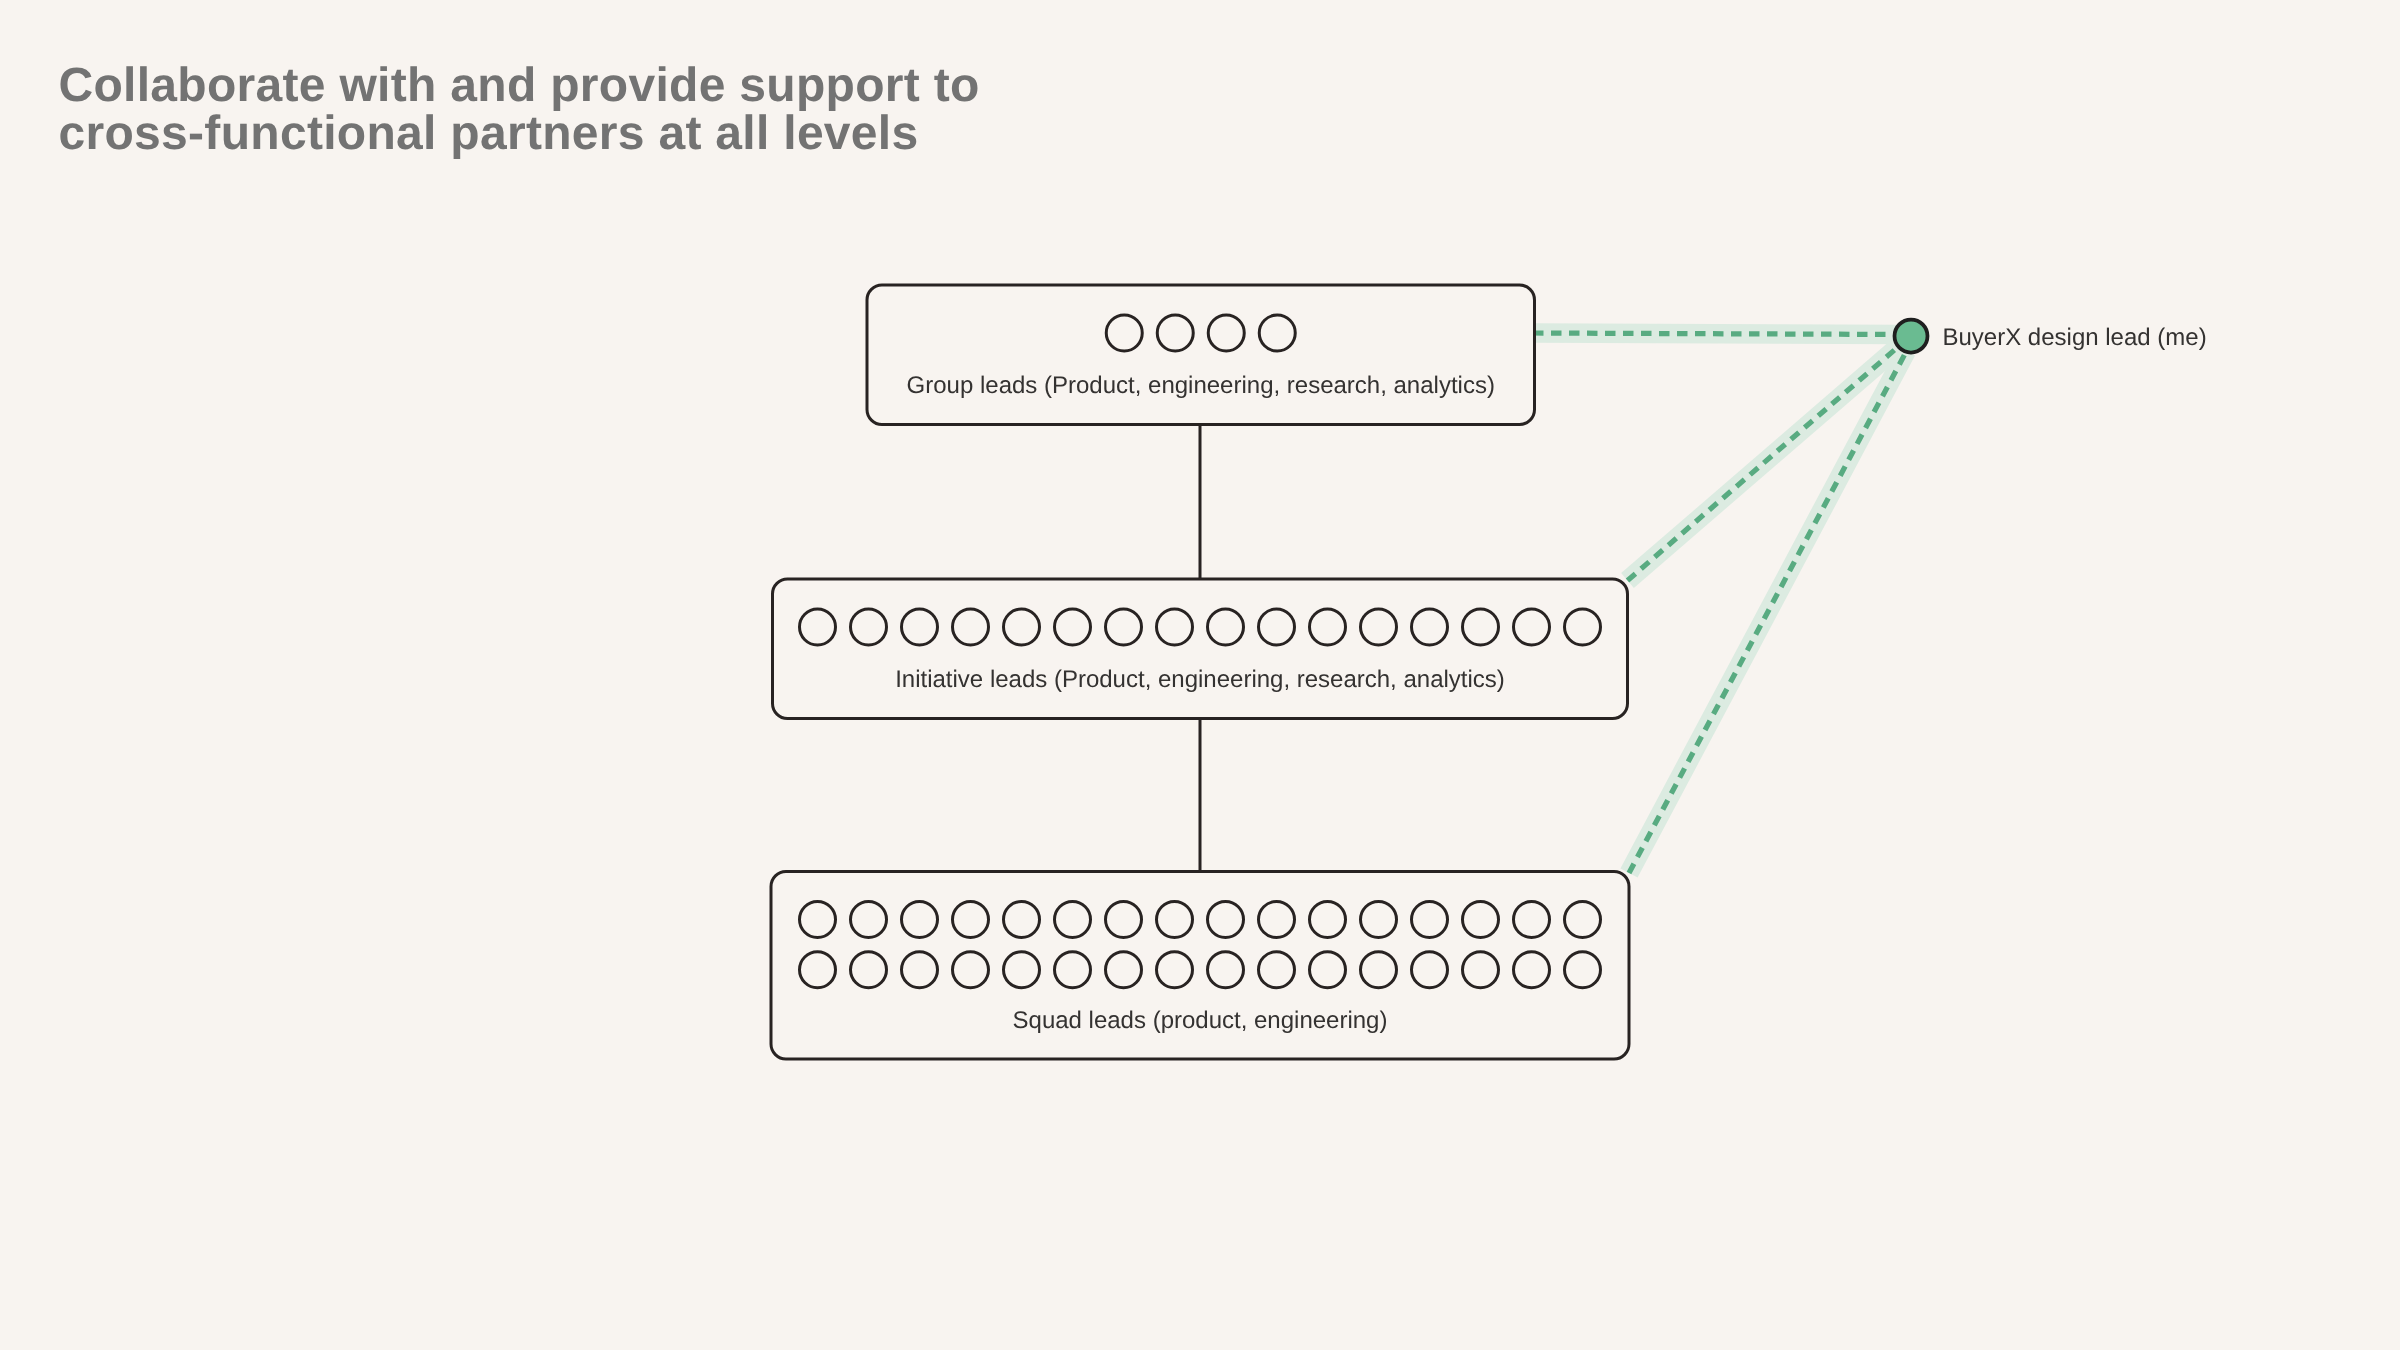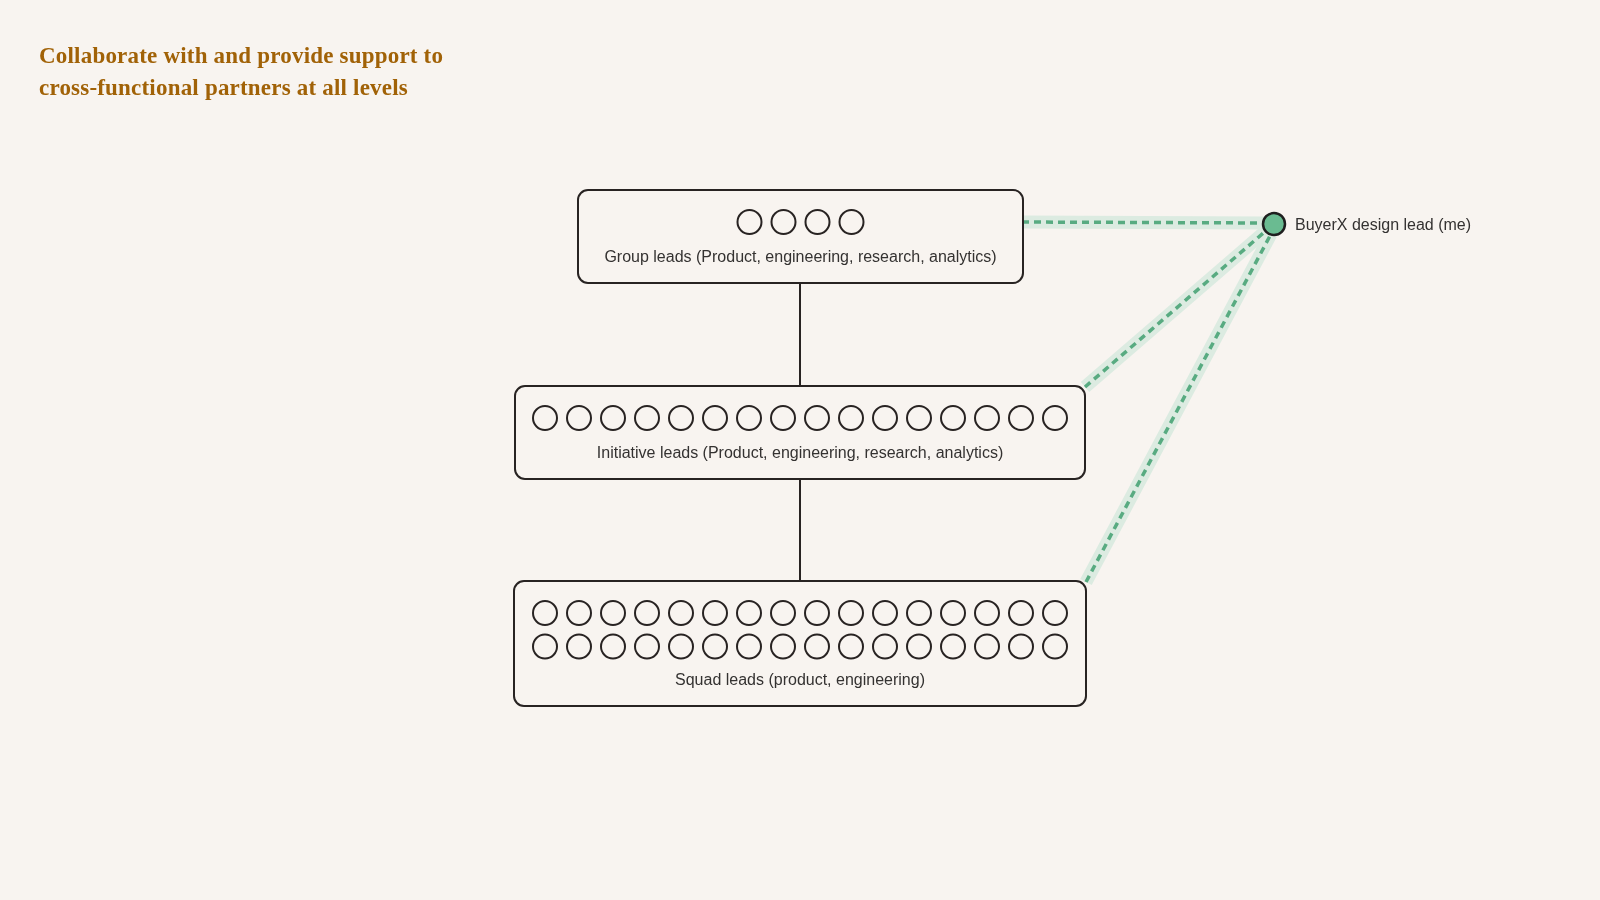--- a/index.html
+++ b/index.html
@@ -8,27 +8,26 @@
     width: 1600px;
     height: 900px;
     background: #F8F4F0;
     overflow: hidden;
     font-family: "Liberation Sans", sans-serif;
   }
   .page-title {
     position: absolute;
     left: 39px;
     top: 40px;
-    font-size: 23px;
+    font-size: 32px;
     line-height: 32px;
     font-weight: 700;
-    color: #a16207;
+    color: #737373;
     white-space: pre-line;
     letter-spacing: 0.2px;
-    font-family: Liberation Serif, serif;
   }
   svg.diagram {
     position: absolute;
     left: 0;
     top: 0;
     width: 1600px;
     height: 900px;
   }
 </style>
 </head>

